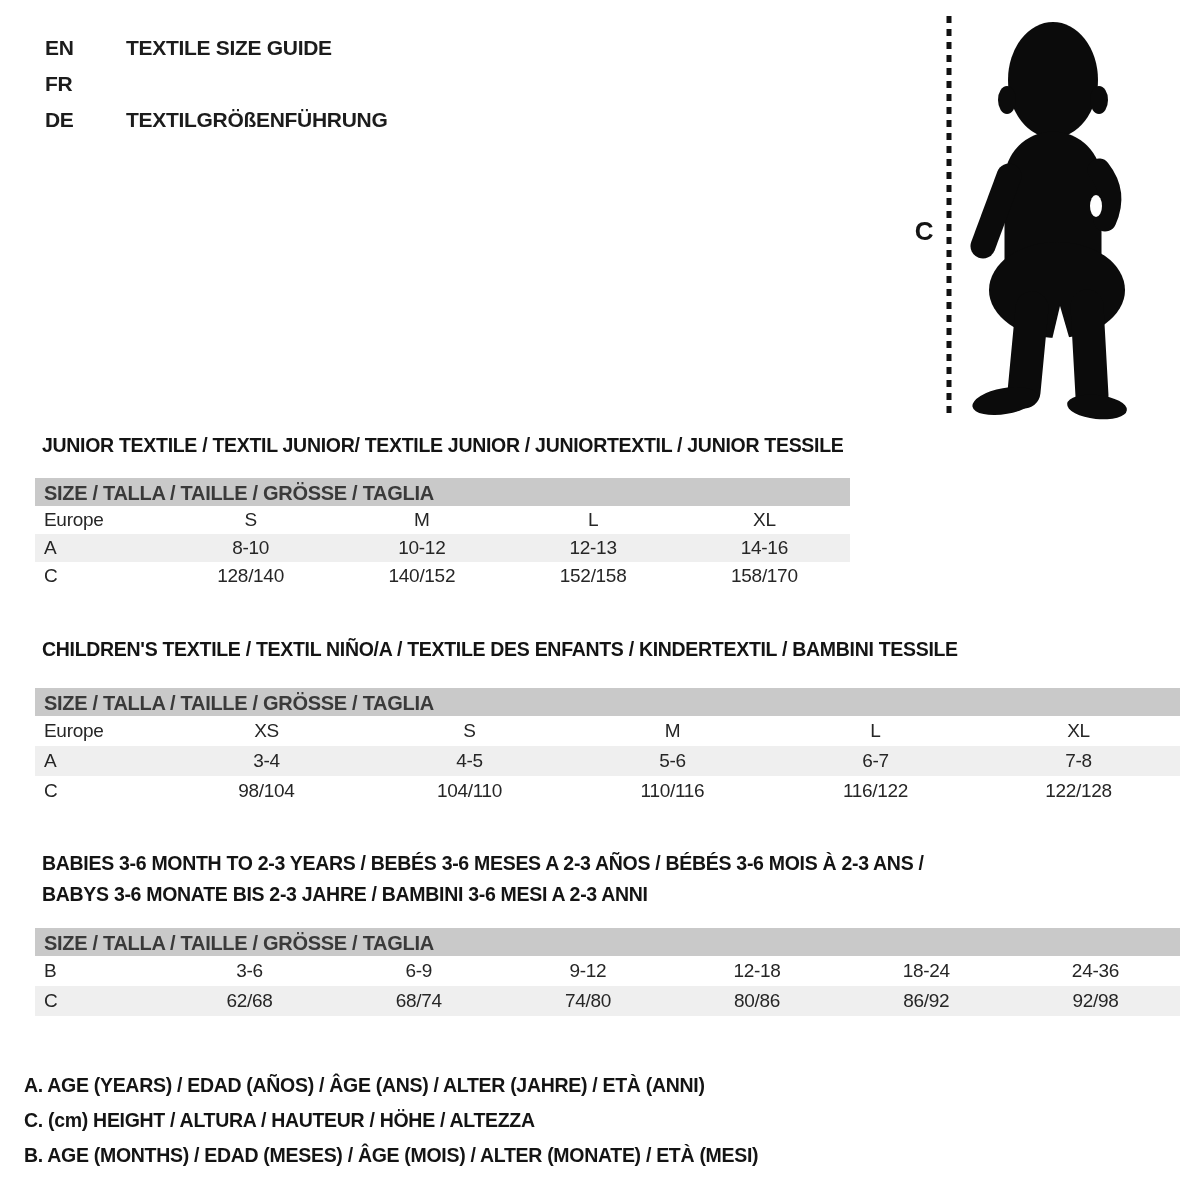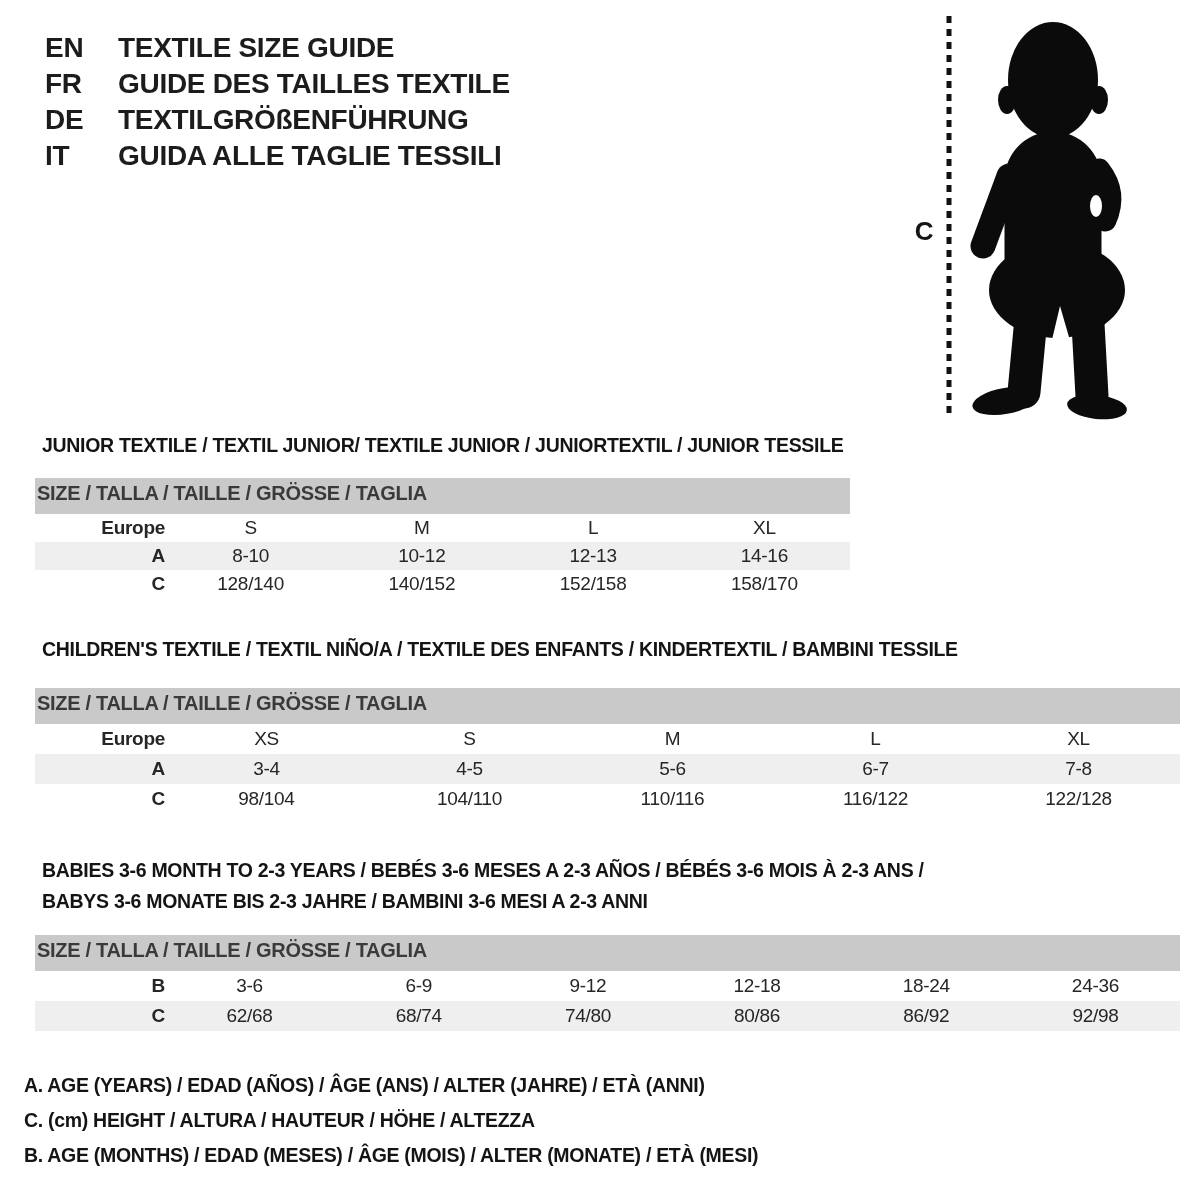--- a/index.html
+++ b/index.html
@@ -4,71 +4,66 @@
 <style>
   html,body{margin:0;padding:0;}
   body{
     width:1200px;height:1200px;position:relative;background:#ffffff;
     font-family:"Liberation Sans","DejaVu Sans",sans-serif;
     color:#1c1c1c;overflow:hidden;
     font-stretch:condensed;letter-spacing:-0.3px;
   }
   
   .lang-block{position:absolute;left:45px;top:30px;}
-  .lang-row{display:flex;height:36px;line-height:36px;font-size:28px;font-weight:700;}
+  .lang-row{display:flex;height:36px;line-height:36px;font-size:21px;font-weight:700;gap:8px;}
   .lang-code{width:73px;}
   
   .figure{position:absolute;left:893px;top:8px;width:260px;height:415px;}
   .figure svg{display:block;}
   .measure-c{font-size:26px;font-weight:700;fill:#141414;}
   
   .section{position:absolute;left:35px;}
   .sec-title{font-size:19.5px;font-weight:700;line-height:22px;padding-left:7px;color:#141414;}
   .size-bar{
     background:#c9c9c9;color:#3a3a3a;font-size:20px;font-weight:700;
-    height:36px;line-height:30px;padding-left:2px;box-sizing:border-box;
+    height:28px;line-height:30px;padding-left:9px;box-sizing:border-box;
   }
   .trow{display:grid;align-items:center;font-size:19px;color:#262626;}
   .t4{grid-template-columns:130px repeat(4,1fr);}
   .t5{grid-template-columns:130px repeat(5,1fr);}
   .t6{grid-template-columns:130px repeat(6,1fr);}
-  .trow .tlabel{padding-left:9px;text-align:right;font-weight:bold;}
+  .trow .tlabel{padding-left:9px;text-align:left;}
   .trow .tcell{text-align:center;}
   .row-28{height:28px;}
   .row-30{height:30px;}
   .shaded{background:#efefef;}
   #junior{top:434px;width:815px;}
   #junior .sec-title{margin-bottom:22px;}
   #children{top:638px;width:1145px;}
   #children .sec-title{margin-bottom:28px;}
   #babies{top:848px;width:1145px;}
-  #babies .sec-title{line-height:31px;margin-bottom:18px;margin-top:7px;}
+  #babies .sec-title{line-height:31px;margin-bottom:18px;}
   
   .legend{position:absolute;left:24px;top:1068px;}
   .legend-line{font-size:19.5px;font-weight:700;line-height:35px;color:#141414;}
 </style>
 </head>
 <body>
 
 <div class="lang-block">
   <div class="lang-row">
     <span class="lang-code">EN</span>
     <span class="lang-label">TEXTILE SIZE GUIDE</span>
   </div>
   <div class="lang-row">
     <span class="lang-code">FR</span>
-    <span class="lang-label">GUIDE DES TAILLES TEXTILE</span>
   </div>
   <div class="lang-row">
     <span class="lang-code">DE</span>
     <span class="lang-label">TEXTILGRÖßENFÜHRUNG</span>
-  </div>
-  <div class="lang-row">
-    <span class="lang-code">IT</span>
-    <span class="lang-label">GUIDA ALLE TAGLIE TESSILI</span>
   </div>
 </div>
 
 <div class="figure">
   <svg viewBox="0 0 260 415" width="260" height="415">
     <g fill="#0b0b0b" stroke="#0b0b0b" stroke-linecap="round" stroke-linejoin="round">
 
       <ellipse cx="160" cy="72" rx="45" ry="58" stroke="none"></ellipse>
       <ellipse cx="114" cy="92" rx="9" ry="14" stroke="none"></ellipse>
       <ellipse cx="206" cy="92" rx="9" ry="14" stroke="none"></ellipse>

